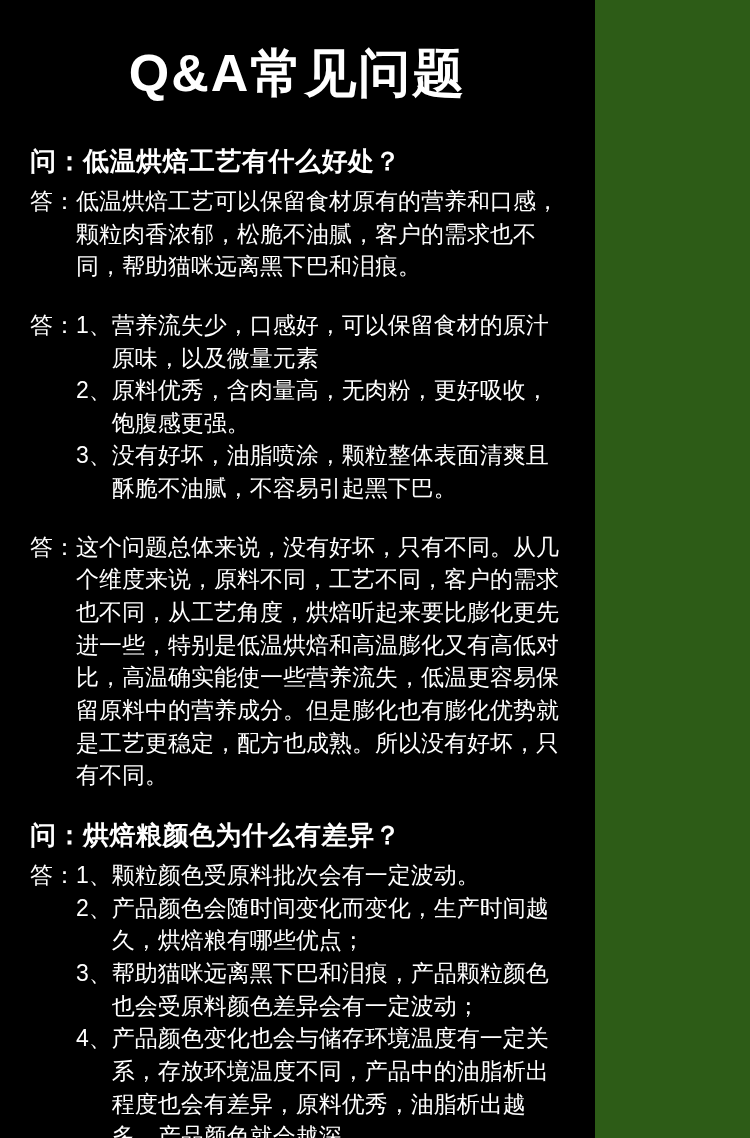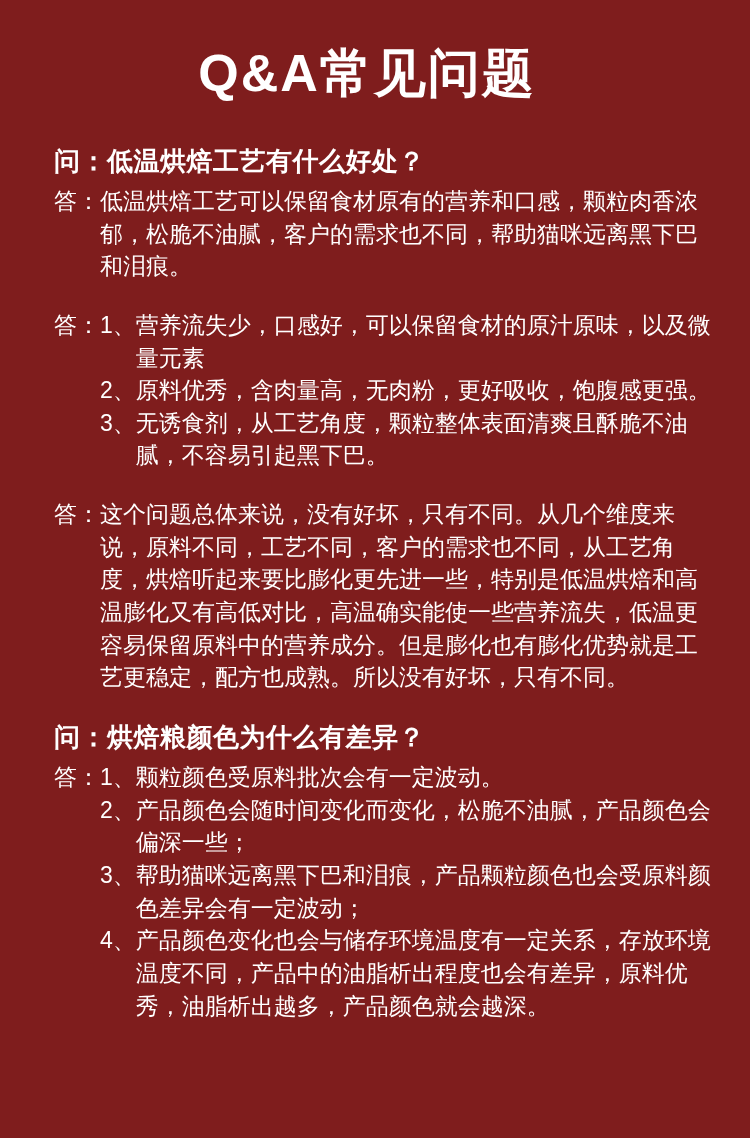--- a/index.html
+++ b/index.html
@@ -8,39 +8,38 @@
   }
   body {
     width: 750px;
     height: 1138px;
     background: #2d5c17;
     font-family: "Liberation Sans", sans-serif;
     color: #ffffff;
     overflow: hidden;
   }
   .page {
-    width: 750px;
+    width: 595px;
     height: 1138px;
     box-sizing: border-box;
-    padding: 44px 30px 10px 14px;
-    background: #7f1d1d;
+    padding: 44px 30px 10px 30px;
+    background: #000000;
     position: relative;
   }
   .title {
     text-align: center;
     font-size: 52px;
     font-weight: bold;
     letter-spacing: 2px;
     color: #ffffff;
     margin: 0 0 40px 0;
     line-height: 1.15;
   }
   .qa-block {
     margin-bottom: 26px;
-    margin-left: 40px;
   }
   .question {
     font-size: 26px;
     font-weight: bold;
     color: #ffffff;
     line-height: 1.35;
     margin-bottom: 6px;
     letter-spacing: 0.5px;
   }
   .answer {
@@ -98,21 +97,21 @@
         <li class="num-item">
           <span class="num-marker">1、</span>
           <span class="num-text">营养流失少，口感好，可以保留食材的原汁原味，以及微量元素</span>
         </li>
         <li class="num-item">
           <span class="num-marker">2、</span>
           <span class="num-text">原料优秀，含肉量高，无肉粉，更好吸收，饱腹感更强。</span>
         </li>
         <li class="num-item">
           <span class="num-marker">3、</span>
-          <span class="num-text">无诱食剂，从工艺角度，颗粒整体表面清爽且酥脆不油腻，不容易引起黑下巴。</span>
+          <span class="num-text">没有好坏，油脂喷涂，颗粒整体表面清爽且酥脆不油腻，不容易引起黑下巴。</span>
         </li>
       </ul>
     </div>
   </div>
 
   <div class="qa-block">
     <div class="answer">
       <span class="answer-label">答：</span>
       <span class="answer-body">这个问题总体来说，没有好坏，只有不同。从几个维度来说，原料不同，工艺不同，客户的需求也不同，从工艺角度，烘焙听起来要比膨化更先进一些，特别是低温烘焙和高温膨化又有高低对比，高温确实能使一些营养流失，低温更容易保留原料中的营养成分。但是膨化也有膨化优势就是工艺更稳定，配方也成熟。所以没有好坏，只有不同。</span>
     </div>
@@ -122,21 +121,21 @@
     <div class="question">问：烘焙粮颜色为什么有差异？</div>
     <div class="answer">
       <span class="answer-label">答：</span>
       <ul class="num-list answer-body">
         <li class="num-item">
           <span class="num-marker">1、</span>
           <span class="num-text">颗粒颜色受原料批次会有一定波动。</span>
         </li>
         <li class="num-item">
           <span class="num-marker">2、</span>
-          <span class="num-text">产品颜色会随时间变化而变化，松脆不油腻，产品颜色会偏深一些；</span>
+          <span class="num-text">产品颜色会随时间变化而变化，生产时间越久，烘焙粮有哪些优点；</span>
         </li>
         <li class="num-item">
           <span class="num-marker">3、</span>
           <span class="num-text">帮助猫咪远离黑下巴和泪痕，产品颗粒颜色也会受原料颜色差异会有一定波动；</span>
         </li>
         <li class="num-item">
           <span class="num-marker">4、</span>
           <span class="num-text">产品颜色变化也会与储存环境温度有一定关系，存放环境温度不同，产品中的油脂析出程度也会有差异，原料优秀，油脂析出越多，产品颜色就会越深。</span>
         </li>
       </ul>

